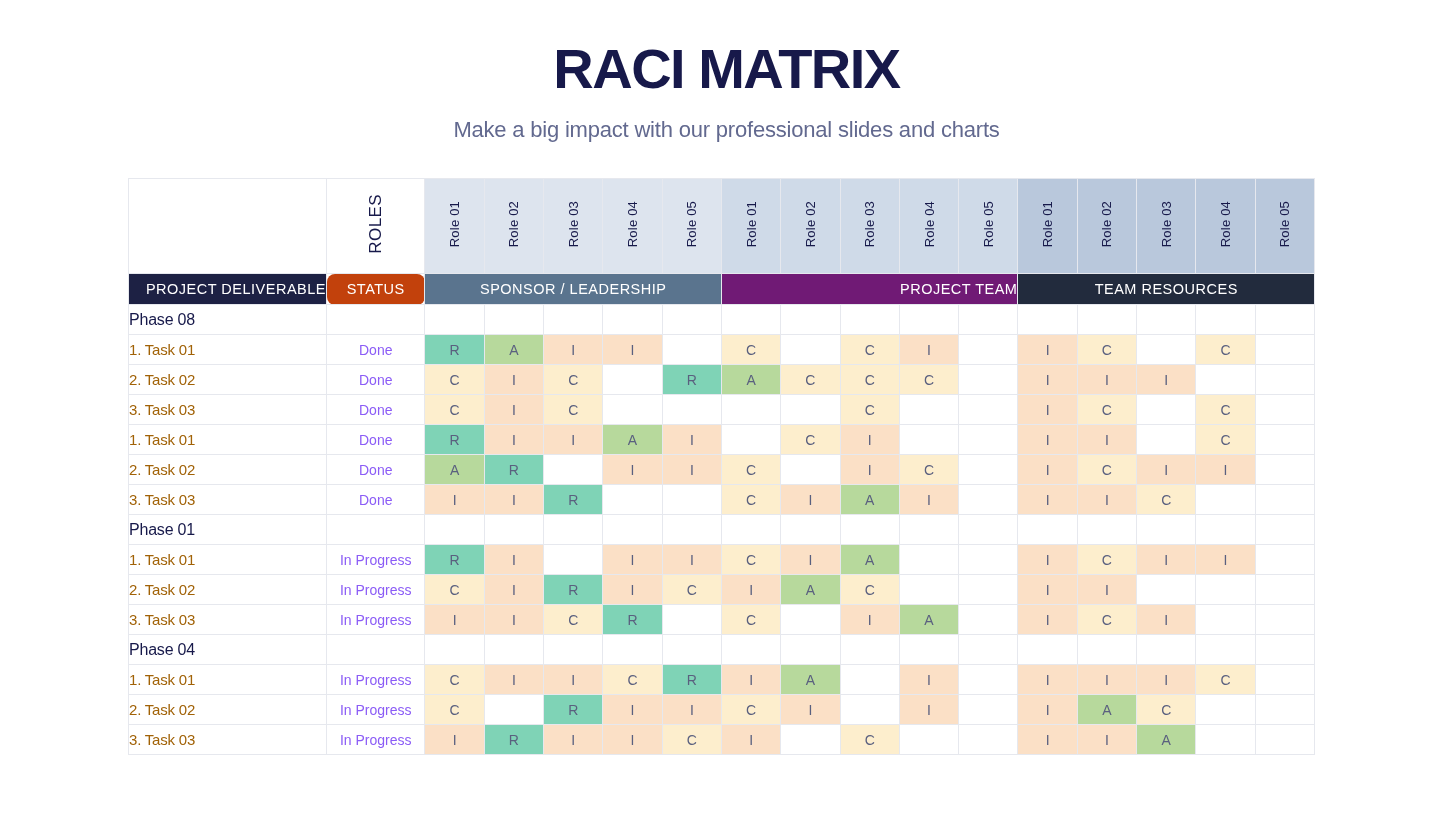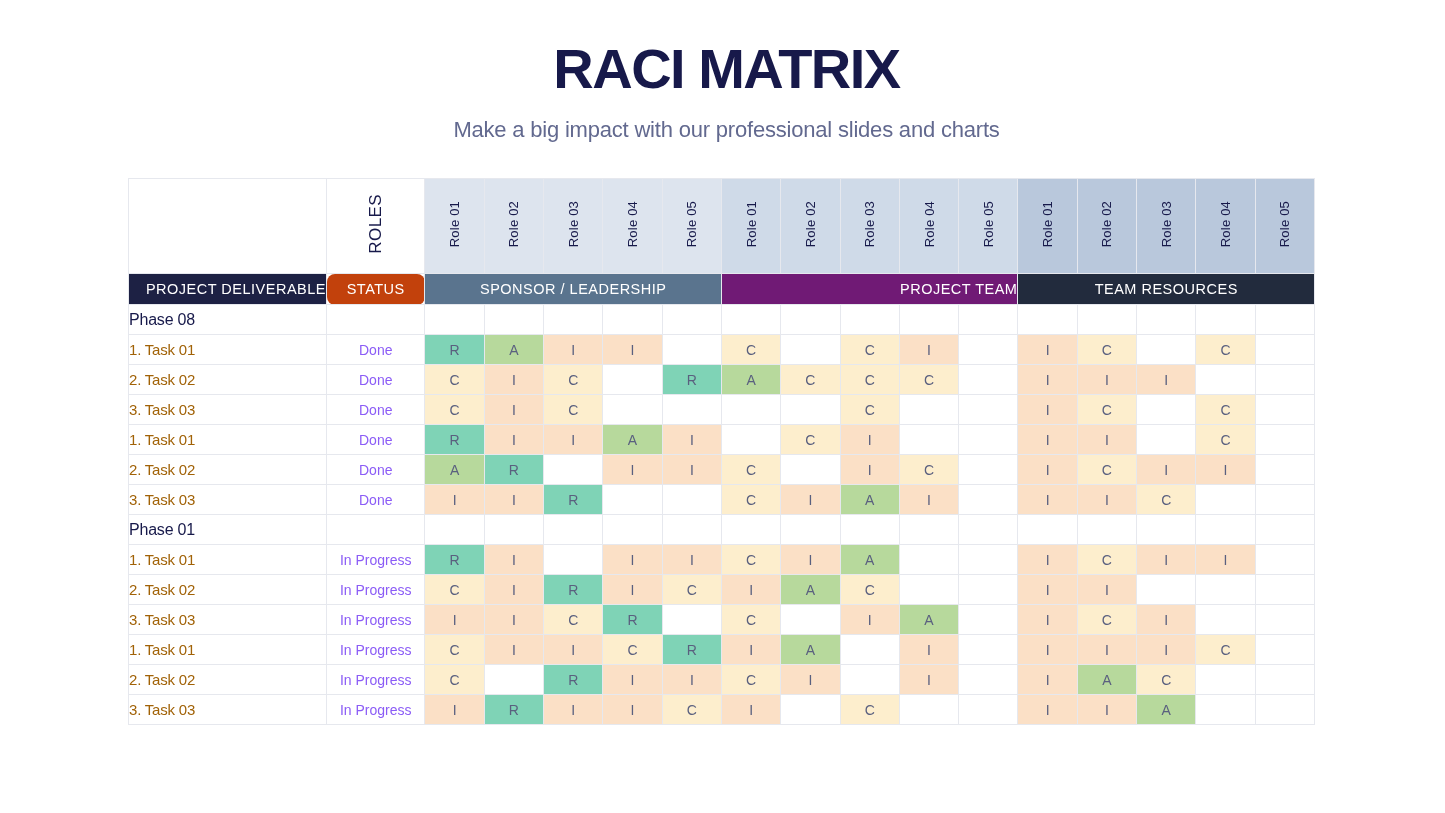--- a/index.html
+++ b/index.html
@@ -430,20 +430,39 @@
             <td class="raci-cell raci-I">I</td>
             <td class="raci-cell raci-A">A</td>
             <td class="raci-cell raci-empty"></td>
             <td class="raci-cell raci-I">I</td>
             <td class="raci-cell raci-C">C</td>
             <td class="raci-cell raci-I">I</td>
             <td class="raci-cell raci-empty"></td>
             <td class="raci-cell raci-empty"></td>
           </tr>
           <tr>
+            <td class="phase-cell">Phase 04</td>
+            <td class="phase-blank"></td>
+            <td class="phase-blank"></td>
+            <td class="phase-blank"></td>
+            <td class="phase-blank"></td>
+            <td class="phase-blank"></td>
+            <td class="phase-blank"></td>
+            <td class="phase-blank"></td>
+            <td class="phase-blank"></td>
+            <td class="phase-blank"></td>
+            <td class="phase-blank"></td>
+            <td class="phase-blank"></td>
+            <td class="phase-blank"></td>
+            <td class="phase-blank"></td>
+            <td class="phase-blank"></td>
+            <td class="phase-blank"></td>
+            <td class="phase-blank"></td>
+          </tr>
+          <tr>
             <td class="task-cell">1. Task 01</td>
             <td class="status-cell">In Progress</td>
             <td class="raci-cell raci-C">C</td>
             <td class="raci-cell raci-I">I</td>
             <td class="raci-cell raci-I">I</td>
             <td class="raci-cell raci-C">C</td>
             <td class="raci-cell raci-R">R</td>
             <td class="raci-cell raci-I">I</td>
             <td class="raci-cell raci-A">A</td>
             <td class="raci-cell raci-empty"></td>

